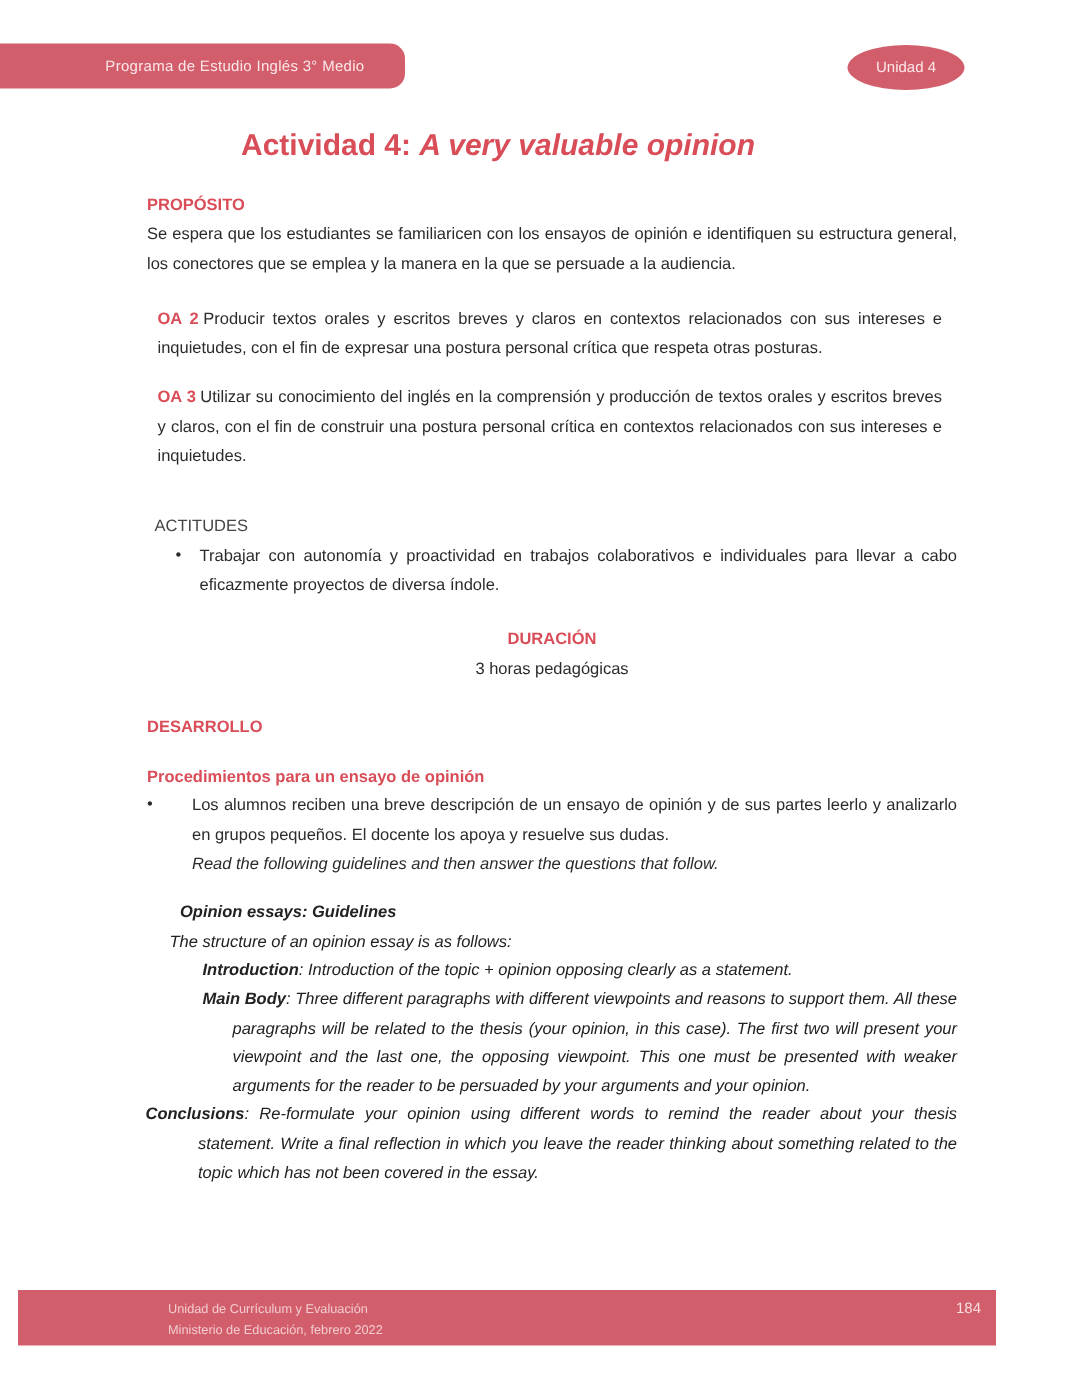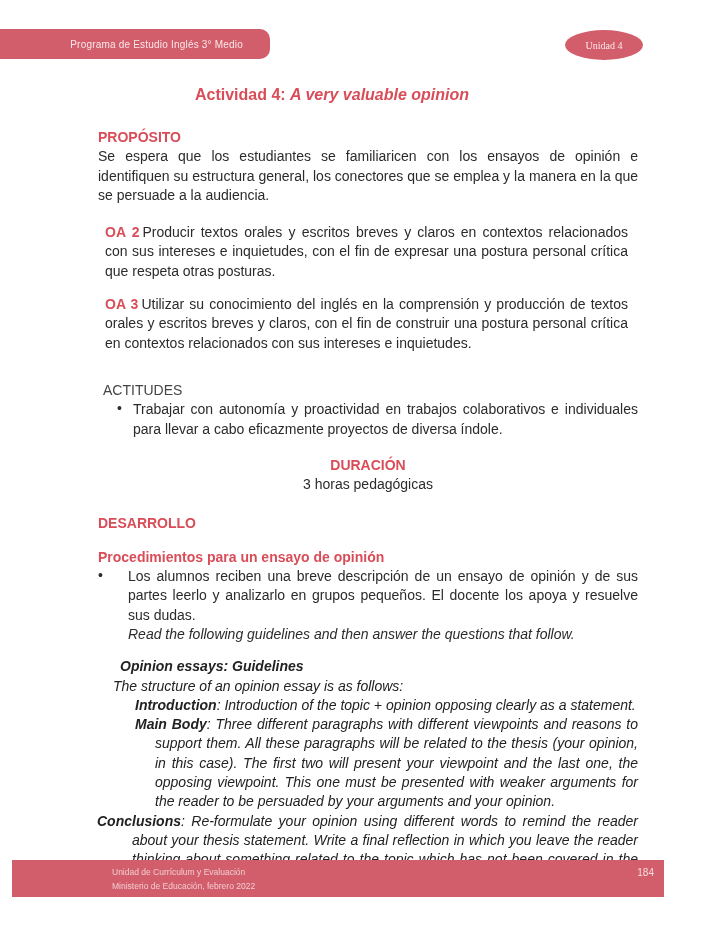--- a/index.html
+++ b/index.html
@@ -12,32 +12,32 @@
     position:absolute;top:29px;left:0;width:270px;height:30px;
     background:#d25e6b;border-radius:0 10px 10px 0;
     display:flex;align-items:center;justify-content:flex-end;
     padding-right:27px;box-sizing:border-box;
     color:#fbe7ea;font-size:10px;letter-spacing:.2px;
   }
   .badge-unit{
     position:absolute;top:30px;left:565px;width:78px;height:30px;
     background:#d25e6b;border-radius:50%;
     display:flex;align-items:center;justify-content:center;
-    color:#fbe7ea;font-size:10px;font-family:Liberation Serif, serif;
+    color:#fbe7ea;font-size:10px;
   }
   
   .doc-title{
     position:absolute;top:86px;left:0;width:100%;text-align:center;
-    font-size:16px;font-weight:bold;color:#d94d58;
+    font-size:20px;font-weight:bold;color:#d94d58;
   }
   .doc-title .it{font-style:italic;}
   
   .content{
     position:absolute;left:98px;top:128px;width:540px;
-    font-size:14px;line-height:19.3px;
+    font-size:11px;line-height:19.3px;
   }
   .h-red{color:#d94d58;font-weight:bold;}
   .h-gray{color:#454545;}
   .just{text-align:justify;}
   .lbl-red{color:#d94d58;font-weight:bold;margin-right:3px;}
   .obj-block{margin-left:7px;margin-right:10px;margin-top:18px;}
   .oa-para{margin-top:4px;}
   .oa-para + .oa-para{margin-top:14px;}
   .act-block{margin-left:5px;margin-top:28px;}
   .bullet-item{position:relative;padding-left:30px;}

